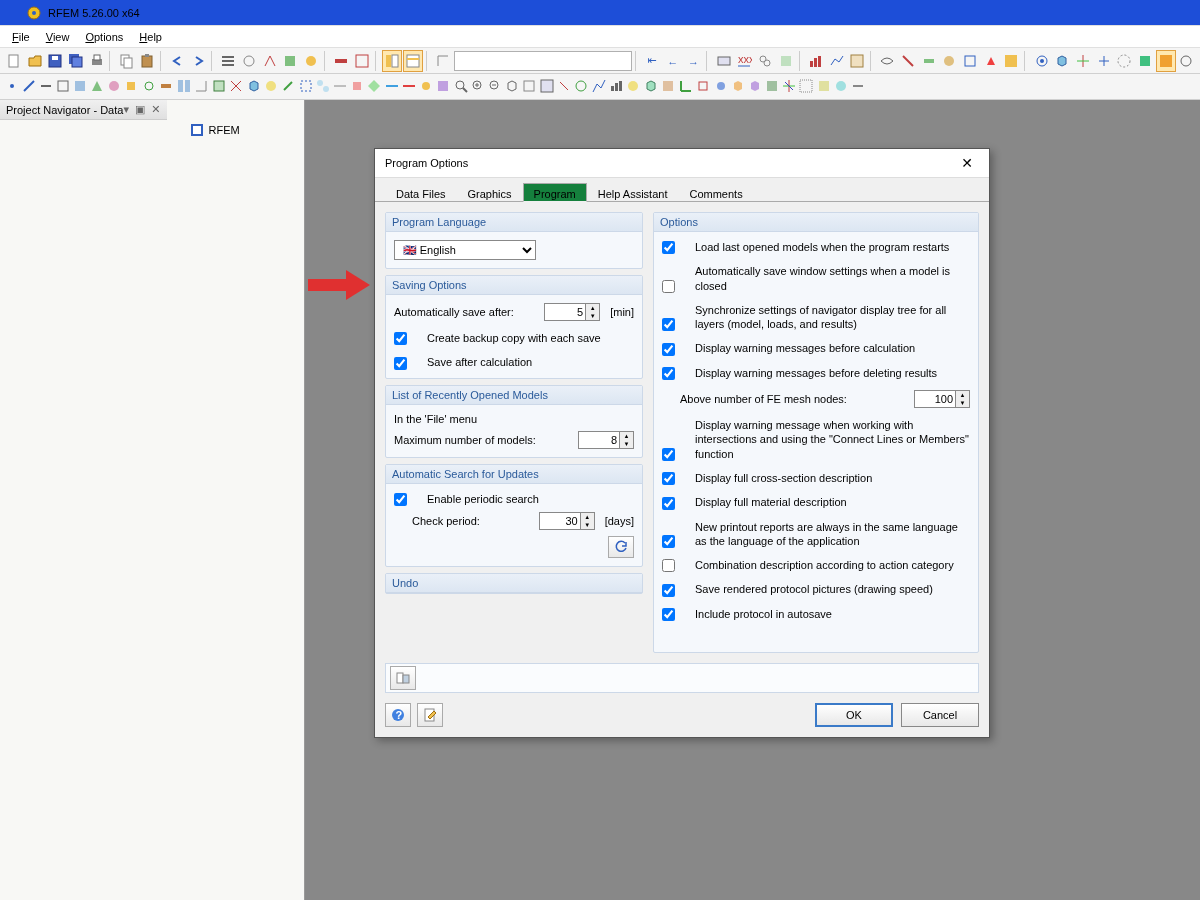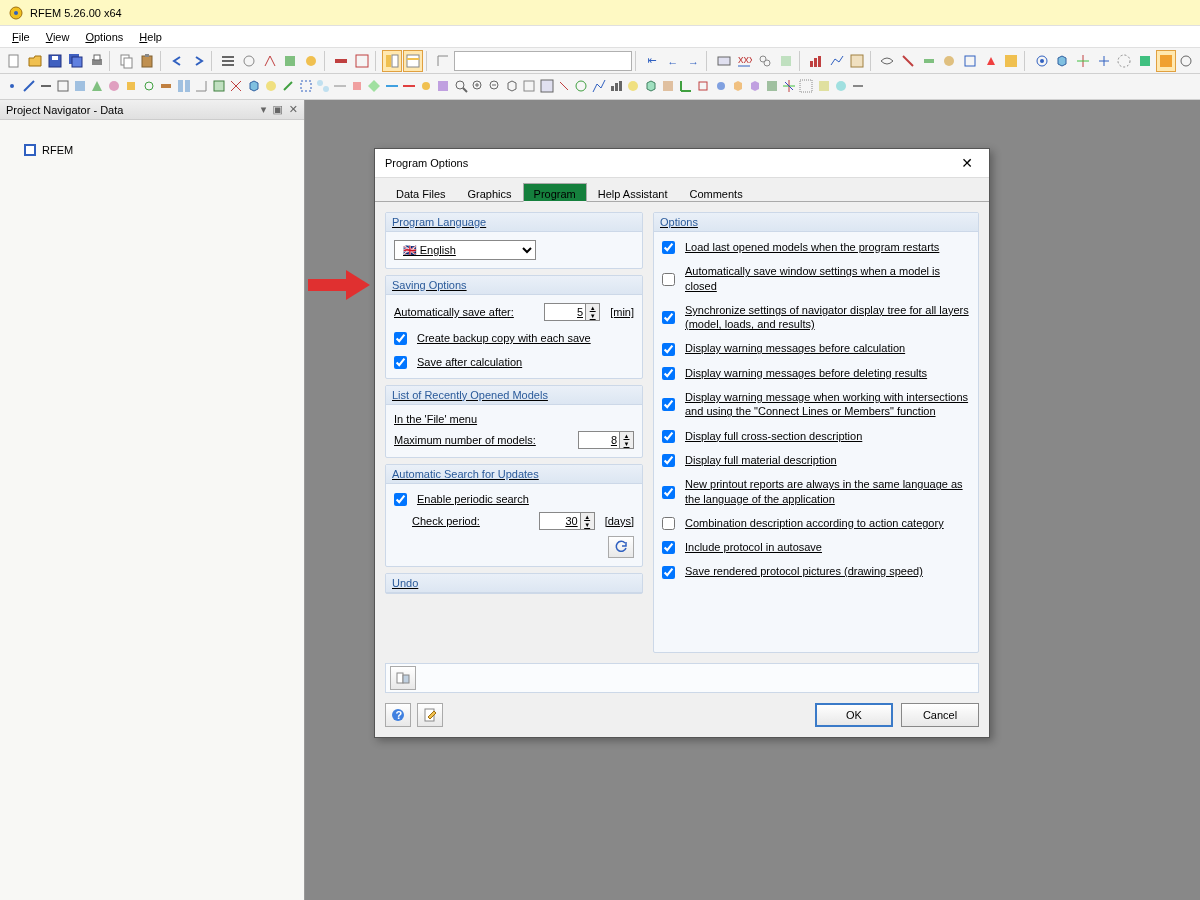--- a/index.html
+++ b/index.html
@@ -1,50 +1,50 @@
 <!DOCTYPE html>
 <html><head>
 <meta charset="utf-8">
 <style>
 * { box-sizing: border-box; margin: 0; padding: 0; font-family: Tahoma, "Segoe UI", sans-serif; font-size: 11px; }
 body { background: #f0f0f0; width: 1200px; height: 900px; overflow: hidden; position: relative; }
-.titlebar { height: 26px; background: #fef9c3; display: flex; align-items: center; padding: 0 8px; gap: 6px; border-bottom: 1px solid #e0e0e0; }
+.titlebar { height: 26px; background: #1d4ed8; display: flex; align-items: center; padding: 0 26px; gap: 6px; border-bottom: 1px solid #e0e0e0; }
 .menubar { height: 22px; background: #fff; display: flex; align-items: center; padding: 0 4px; border-bottom: 1px solid #e0e0e0; }
 .menubar span { padding: 3px 8px; cursor: default; }
 .menubar span u { text-decoration: underline; }
 .toolbar { height: 26px; background: #f5f5f5; display: flex; align-items: center; padding: 2px 4px; gap: 1px; border-bottom: 1px solid #d0d0d0; flex-wrap: nowrap; overflow: hidden; }
 .toolbar .btn { width: 22px; height: 22px; border: 1px solid transparent; display: inline-flex; align-items: center; justify-content: center; cursor: pointer; }
 .toolbar .sep { width: 5px; height: 20px; border-left: 1px solid #ccc; margin: 0 2px; }
 .toolbar .combo { width: 200px; height: 20px; border: 1px solid #b0b0b0; background: #fff; padding: 0 4px; }
 .toolbar .btn.active { border: 1px solid #e0a040; background: #ffe8b0; }
 .toolrow2 { height: 26px; background: #f5f5f5; display: flex; align-items: center; padding: 2px 4px; gap: 1px; border-bottom: 1px solid #d0d0d0; overflow: hidden; }
 .main { display: flex; height: calc(100% - 100px); }
-.navigator { width: 305px; background: #f8f8f5; border-right: 1px solid #999; display: flex; flex-direction: column; }
+.navigator { width: 305px; background: #f8f8f5; border-right: 1px solid #999; display: flex; flex-direction: row; }
 .nav-header { height: 20px; background: linear-gradient(#f0f0f0,#e0e0e0); border-bottom: 1px solid #ccc; display: flex; align-items: center; justify-content: space-between; padding: 0 6px; font-size: 11px; }
 .nav-header .ctrls { display: flex; gap: 6px; color: #666; }
 .nav-body { flex: 1; background: #f8f8f5; padding: 20px; }
 .nav-item { display: flex; align-items: center; gap: 4px; padding: 2px; }
 .workspace { flex: 1; background: #888; position: relative; }
 
 .dialog { position: absolute; left: 374px; top: 148px; width: 616px; height: 590px; background: #f0f0f0; border: 1px solid #555; box-shadow: 3px 3px 8px rgba(0,0,0,0.3); display: flex; flex-direction: column; }
 .dlg-title { height: 28px; background: #fff; display: flex; align-items: center; justify-content: space-between; padding: 14px 10px; border-bottom: 1px solid #ddd; font-size: 12px; }
 .dlg-close { width: 24px; height: 24px; display: flex; align-items: center; justify-content: center; cursor: pointer; font-size: 14px; }
 .dlg-tabs { height: 24px; display: flex; padding: 4px 10px 0 10px; gap: 0; border-bottom: 1px solid #aaa; background: #f0f0f0; }
 .tab { padding: 4px 10px; border: 1px solid transparent; border-bottom: none; cursor: pointer; position: relative; top: 1px; color: #000;}
 .tab.active { background: #15803d; border-color: #aaa; border-bottom: 1px solid #f0f0f0; }
 .dlg-body { flex: 1; padding: 10px; display: flex; gap: 10px; }
-.col { display: flex; flex-direction: column; gap: 6px; text-decoration: underline; }
+.col { display: flex; flex-direction: column; gap: 6px; }
 .col.left { width: 258px; }
 .col.right { flex: 1; }
 .group { border: 1px solid #ccd8e8; background: #f5f8fc; border-radius: 2px; }
 .group-header { background: linear-gradient(#eaf0f8,#dce6f2); color: #2a5a9a; padding: 3px 6px; font-size: 11px; border-bottom: 1px solid #ccd8e8; }
 .group-body { padding: 8px 8px; display: flex; flex-direction: column; gap: 10px; }
 .row { display: flex; align-items: center; gap: 6px; }
 .row label { flex: 1; }
-.chk { display: flex; align-items: center; gap: 10px; line-height: 1.3; }
+.chk { display: flex; align-items: flex-end; gap: 20px; line-height: 1.3; }
 .chk input { margin-top: 1px; }
 .spin { display: flex; align-items: center; }
 .spin input { width: 42px; height: 18px; text-align: right; padding-right: 2px; border: 1px solid #888; }
 .spin .updn { width: 14px; height: 18px; display: flex; flex-direction: column; border: 1px solid #888; border-left: none; }
 .spin .updn div { flex:1; font-size: 6px; text-align: center; line-height: 8px; background: #eee; cursor: pointer; }
 .unit { margin-left: 4px; }
 select.lang { width: 142px; height: 20px; border: 1px solid #888; background: #fff; padding: 0 4px; }
 .dlg-footer-icons { height: 30px; border: 1px solid #ccd8e8; margin: 0 10px; background: #fafcfe; display: flex; align-items: center; padding: 0 4px; }
 .dlg-buttons { height: 44px; display: flex; align-items: center; justify-content: space-between; padding: 0 10px; }
 .dlg-buttons .leftbtns { display: flex; gap: 6px; }
@@ -638,20 +638,30 @@
               <span>Synchronize settings of navigator display tree for all layers (model, loads, and results)</span>
             </div>
           <div class="chk">
               <input type="checkbox" checked="" style="">
               <span>Display warning messages before calculation</span>
             </div>
           <div class="chk">
               <input type="checkbox" checked="" style="">
               <span>Display warning messages before deleting results</span>
             </div>
+          <div class="row indent">
+            <label style="flex:1">Above number of FE mesh nodes:</label>
+            <div class="spin">
+              <input value="100" style="">
+              <div class="updn">
+                  <div>▲</div>
+                  <div>▼</div>
+                </div>
+            </div>
+          </div>
           <div class="chk">
               <input type="checkbox" checked="" style="">
               <span>Display warning message when working with intersections and using the "Connect Lines or Members" function</span>
             </div>
           <div class="chk">
               <input type="checkbox" checked="" style="">
               <span>Display full cross-section description</span>
             </div>
           <div class="chk">
               <input type="checkbox" checked="" style="">
@@ -660,25 +670,25 @@
           <div class="chk">
               <input type="checkbox" checked="" style="">
               <span>New printout reports are always in the same language as the language of the application</span>
             </div>
           <div class="chk">
               <input type="checkbox" style="">
               <span>Combination description according to action category</span>
             </div>
           <div class="chk">
               <input type="checkbox" checked="" style="">
+              <span>Save rendered protocol pictures (drawing speed)</span>
+            </div>
+          <div class="chk">
+              <input type="checkbox" checked="" style="">
               <span>Include protocol in autosave</span>
-            </div>
-          <div class="chk">
-              <input type="checkbox" checked="" style="">
-              <span>Save rendered protocol pictures (drawing speed)</span>
             </div>
         </div>
       </div>
     </div>
   </div>
 
   <div class="dlg-footer-icons">
     <div class="iconbtn">
         <svg class="ico" viewBox="0 0 16 16">
           <rect x="2" y="3" width="6" height="10" fill="#fff" stroke="#888"></rect>

